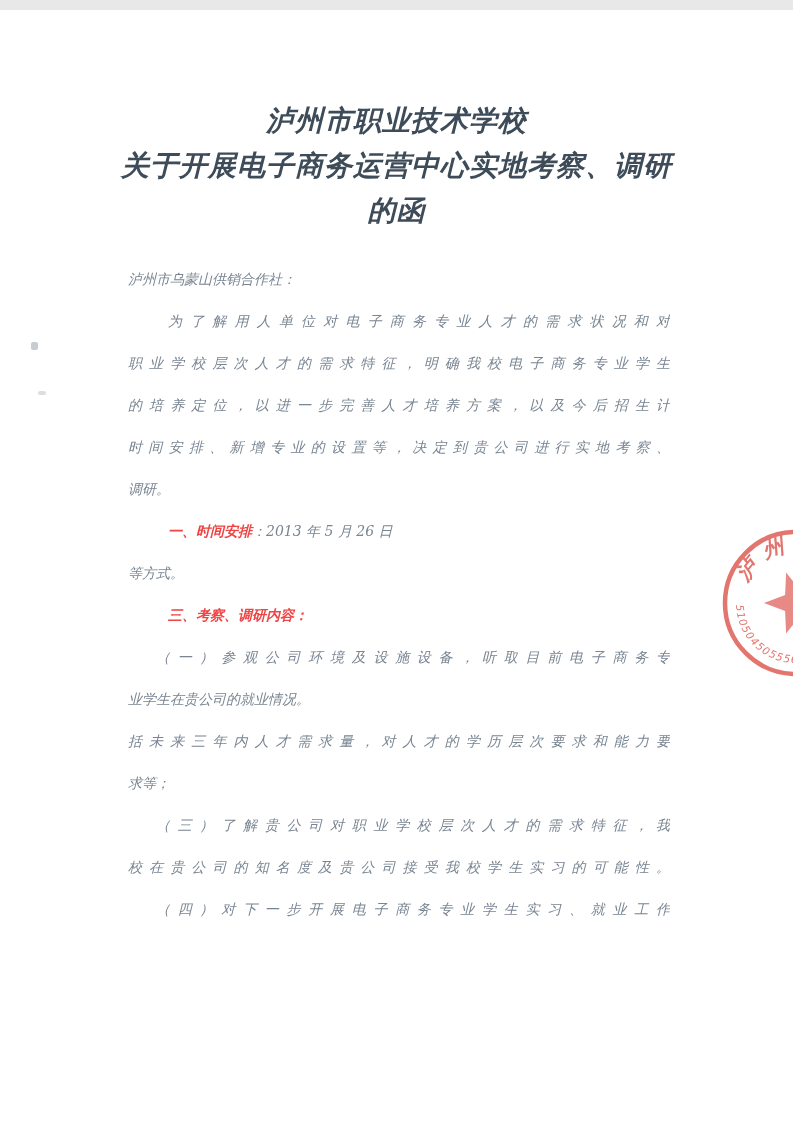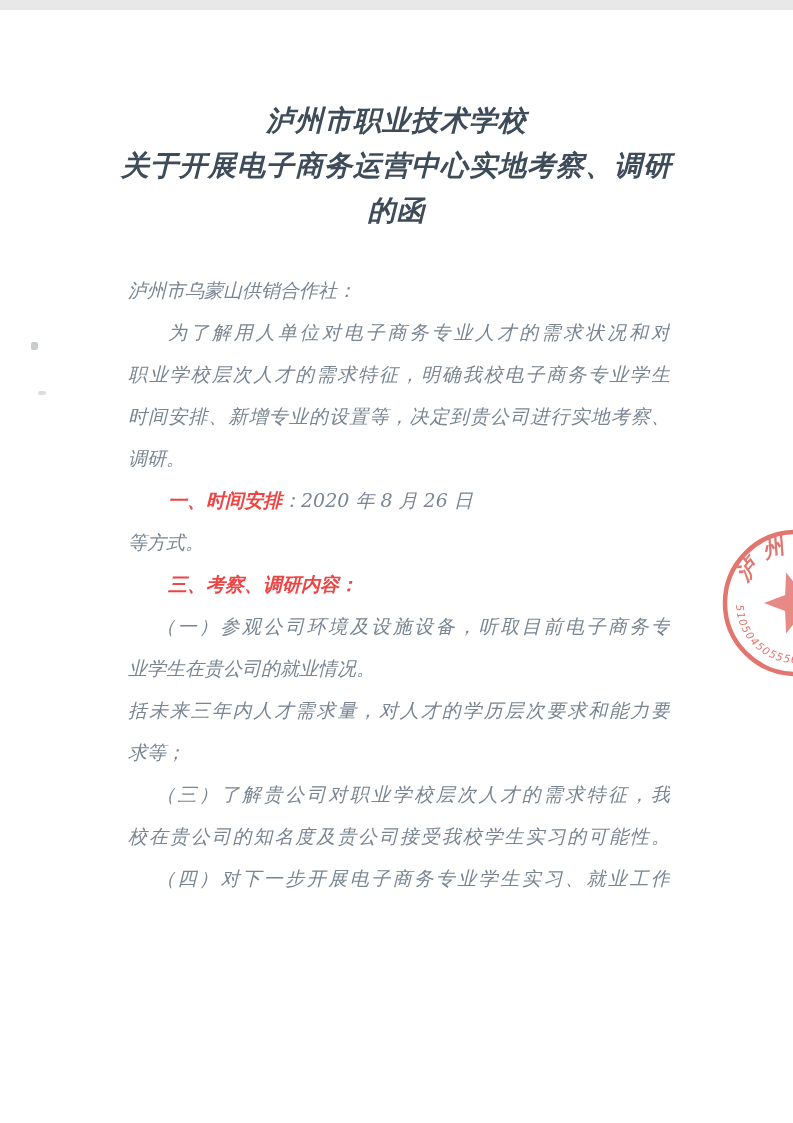--- a/index.html
+++ b/index.html
@@ -18,22 +18,22 @@
     text-align:center;
     font-family:"DejaVu Serif","Liberation Serif",serif;
     font-weight:700;
     font-size:28px;
     line-height:45px;
     color:#3e4b58;
     letter-spacing:1px;
   }
   
   .body-block{
-    position:absolute;top:259px;left:128px;width:542px;
-    font-size:19px;
+    position:absolute;top:248px;left:128px;width:542px;
+    font-size:14px;
     line-height:42px;
     color:#79культ8592; 
     color:#798592;
   }
   .ln{height:42px;overflow:hidden;}
   .fill{text-align:justify;text-align-last:justify;}
   .ind{text-indent:40px;}
   .indp{text-indent:28px;}
   .hd{
     font-family:"DejaVu Sans","Liberation Sans",sans-serif;
@@ -63,25 +63,26 @@
     <div>泸州市职业技术学校</div>
     <div>关于开展电子商务运营中心实地考察、调研</div>
     <div>的函</div>
   </div>
 
   <div class="body-block">
     <div class="ln">泸州市乌蒙山供销合作社：</div>
 
     <div class="ln ind fill">为了解用人单位对电子商务专业人才的需求状况和对</div>
     <div class="ln fill">职业学校层次人才的需求特征，明确我校电子商务专业学生</div>
+    <div class="ln fill">的培养定位，以进一步完善人才培养方案，以及今后招生计</div>
     <div class="ln fill">时间安排、新增专业的设置等，决定到贵公司进行实地考察、</div>
     <div class="ln">调研。</div>
 
     <div class="ln ind">
-      <span class="hd">一、时间安排</span><span>：2020 年 8 月 26 日</span>
+      <span class="hd">一、时间安排</span><span>：2013 年 5 月 26 日</span>
     </div>
 
     <div class="ln">等方式。</div>
 
     <div class="ln ind">
       <span class="hd">三、考察、调研内容：</span>
     </div>
 
     <div class="ln indp fill">（一）参观公司环境及设施设备，听取目前电子商务专</div>
     <div class="ln">业学生在贵公司的就业情况。</div>

